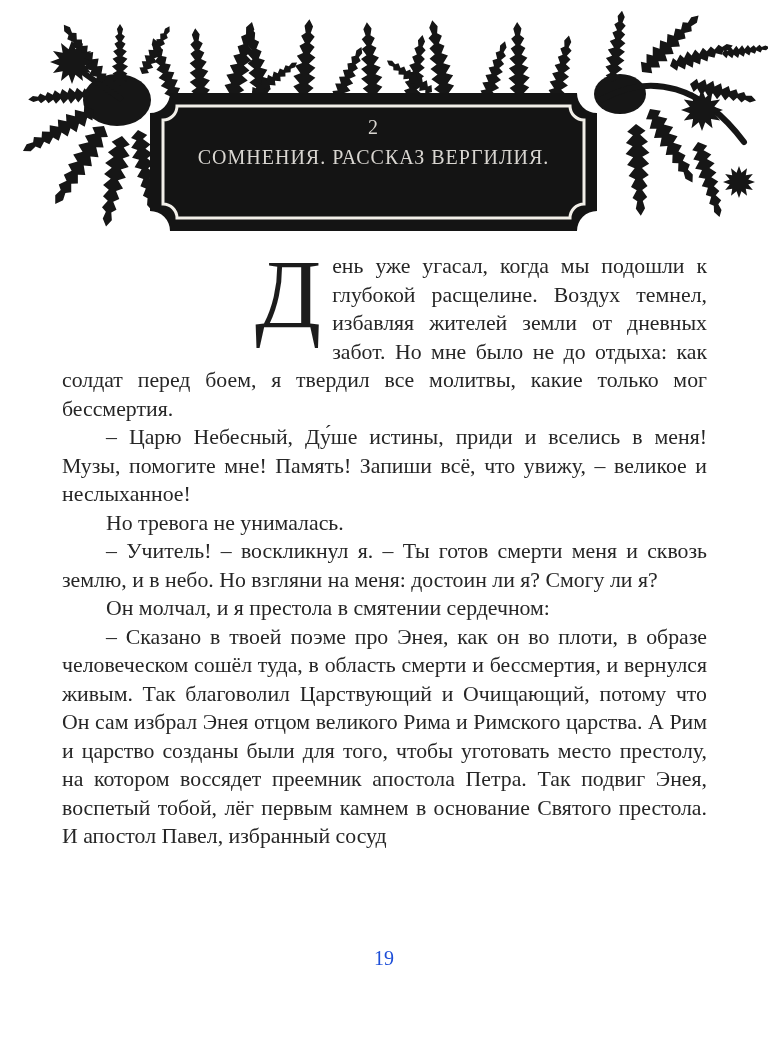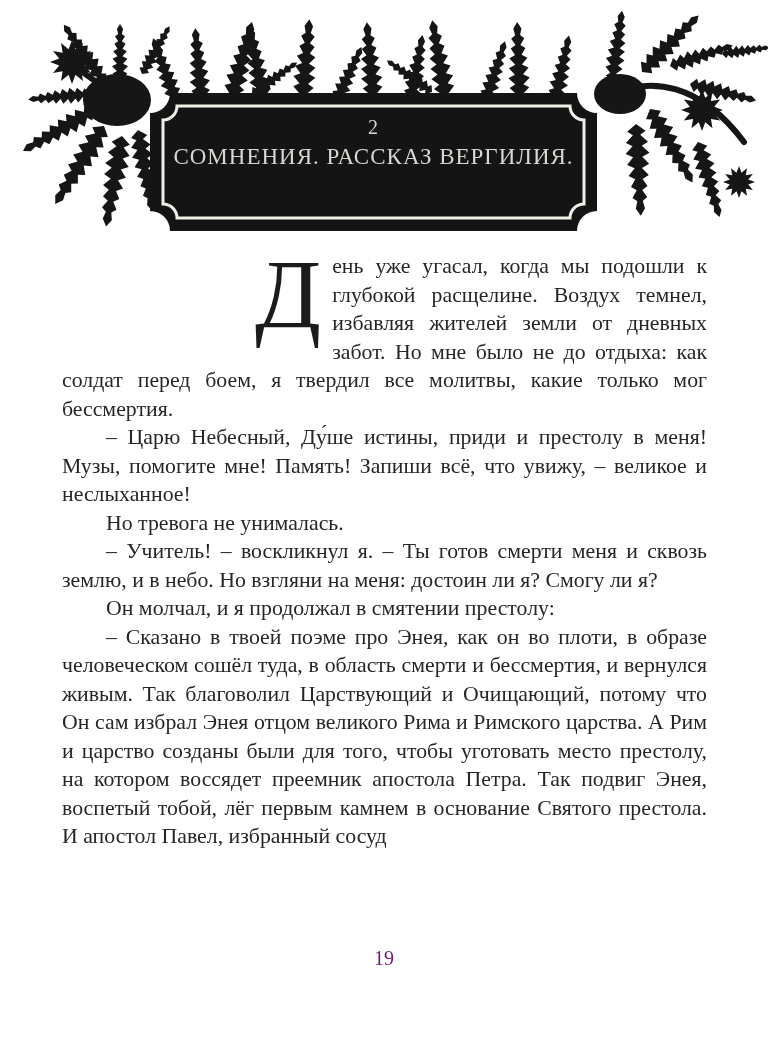--- a/index.html
+++ b/index.html
@@ -27,21 +27,21 @@
   .plaque-frame { position: absolute; left: 0; top: 0; width: 447px; height: 138px; }
   .plaque-text {
     position: absolute; left: 0; right: 0; top: 19px;
     text-align: center;
     color: #d9d6d1;
   }
   .chapter-number {
     font-size: 20px; line-height: 30px; letter-spacing: 1px;
   }
   .chapter-title {
-    font-size: 23px; line-height: 30px; letter-spacing: 1px;
+    font-size: 20px; line-height: 30px; letter-spacing: 1px;
   }
 
   
   .body-text {
     position: absolute; left: 62px; top: 252px;
     width: 645px;
     font-size: 21.8px; line-height: 28.5px;
     text-align: justify;
     color: #262626;
   }
@@ -54,21 +54,21 @@
     height: 83px;
     margin: 3px 11px 0 193px;
     color: #1c1c1c;
   }
 
   
   .page-number {
     position: absolute; left: 0; right: 0; top: 944px;
     text-align: center;
     font-size: 20px; line-height: 28px;
-    color: #701a75;
+    color: #1d4ed8;
   }
 </style>
 </head>
 <body>
 
 <div class="page">
 
   <svg class="foliage" viewBox="0 0 760 250" xmlns="http://www.w3.org/2000/svg" aria-hidden="true">
     <defs>
       <path id="frond" fill="#161616" d="M0 0 L8 -10 L12 -4 L20 -12 L24 -5 L32 -13 L36 -5 L44 -12 L48 -4 L56 -11 L60 -4 L68 -9 L72 -3 L80 -8 L84 -3 L92 -5 L100 0 L92 5 L84 3 L80 8 L72 3 L68 9 L60 4 L56 11 L48 4 L44 12 L36 5 L32 13 L24 5 L20 12 L12 4 L8 10 Z"></path>
@@ -123,22 +123,22 @@
       <path d="M27 13 H420 A14 14 0 0 0 434 27 V111 A14 14 0 0 0 420 125 H27 A14 14 0 0 0 13 111 V27 A14 14 0 0 0 27 13 Z" fill="none" stroke="#f2efe9" stroke-width="3"></path>
     </svg>
     <div class="plaque-text">
       <div class="chapter-number">2</div>
       <div class="chapter-title">СОМНЕНИЯ. РАССКАЗ ВЕРГИЛИЯ.</div>
     </div>
   </div>
 
   <main class="body-text">
     <p class="first"><span class="dropcap">Д</span><span>ень уже угасал, когда мы подошли к глубокой расщелине. Воздух темнел, избавляя жителей земли от дневных забот. Но мне было не до отдыха: как солдат перед боем, я твердил все молитвы, какие только мог бессмертия.</span></p>
-    <p>– Царю Небесный, Ду́ше истины, приди и престолу в меня! Музы, помогите мне! Память! Запиши всё, что увижу, – великое и неслыханное!</p>
+    <p>– Царю Небесный, Ду́ше истины, приди и вселись в меня! Музы, помогите мне! Память! Запиши всё, что увижу, – великое и неслыханное!</p>
     <p>Но тревога не унималась.</p>
     <p>– Учитель! – воскликнул я. – Ты готов смерти меня и сквозь землю, и в небо. Но взгляни на меня: достоин ли я? Смогу ли я?</p>
-    <p>Он молчал, и я продолжал в смятении престолу:</p>
+    <p>Он молчал, и я престола в смятении сердечном:</p>
     <p>– Сказано в твоей поэме про Энея, как он во плоти, в образе человеческом сошёл туда, в область смерти и бессмертия, и вернулся живым. Так благоволил Царствующий и Очищающий, потому что Он сам избрал Энея отцом великого Рима и Римского царства. А Рим и царство созданы были для того, чтобы уготовать место престолу, на котором воссядет преемник апостола Петра. Так подвиг Энея, воспетый тобой, лёг первым камнем в основание Святого престола. И апостол Павел, избранный сосуд</p>
   </main>
 
   <div class="page-number">19</div>
 
 </div>
 
 </body></html>

